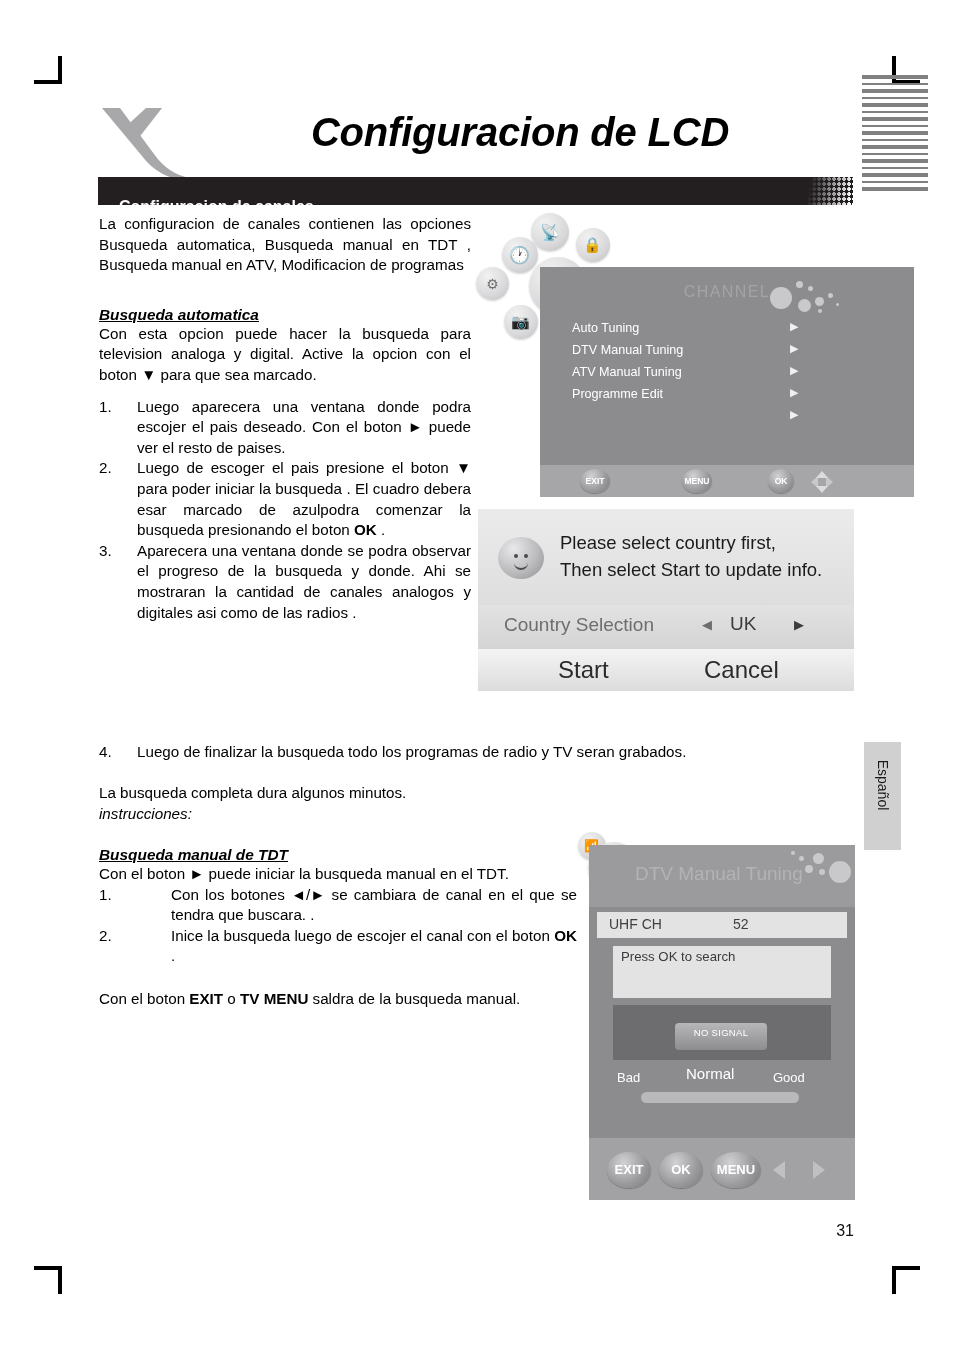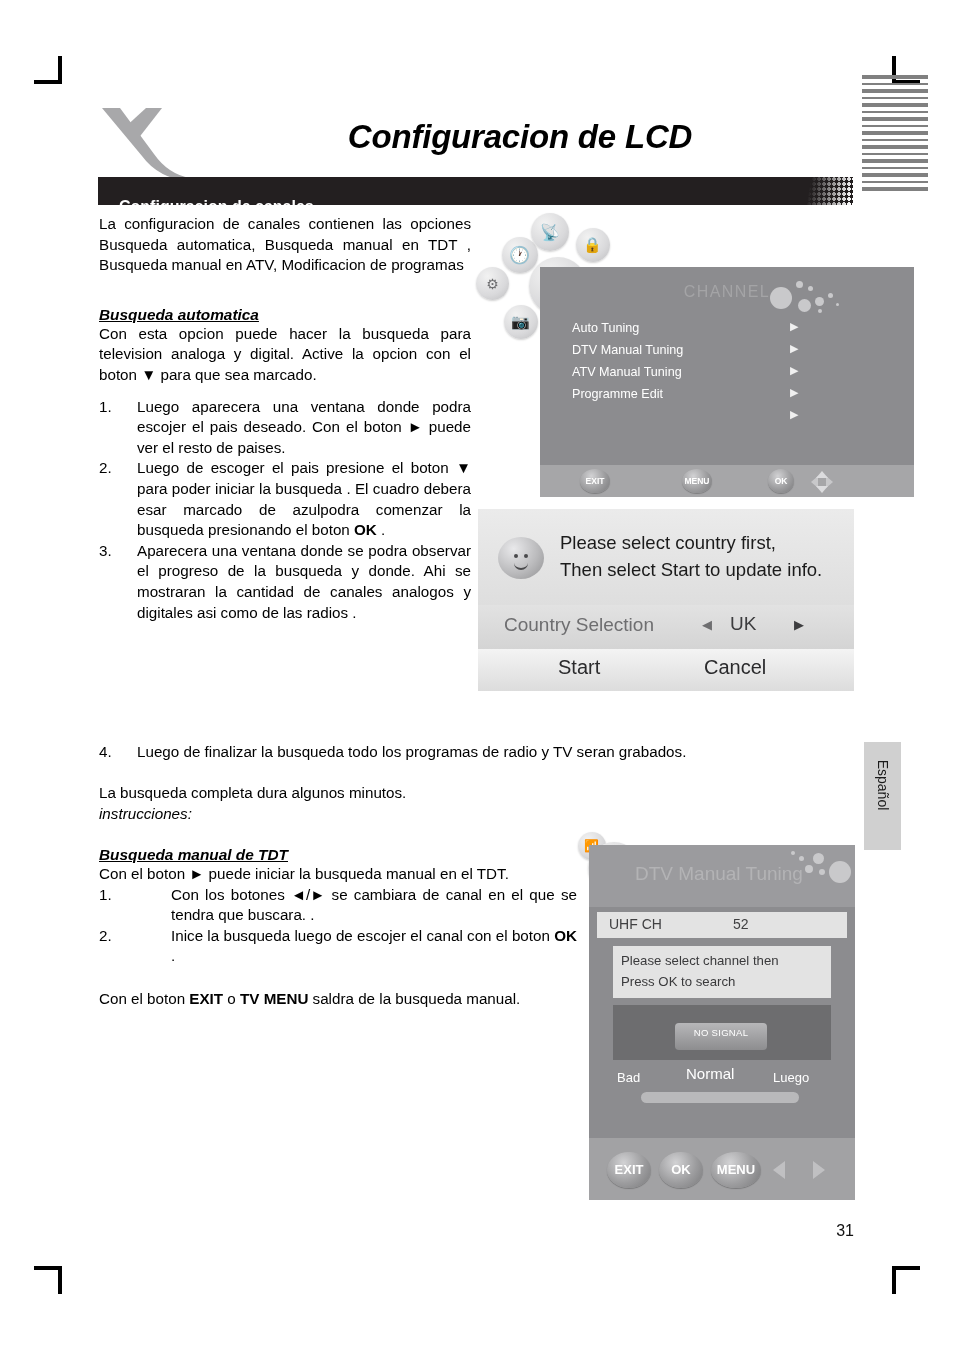--- a/index.html
+++ b/index.html
@@ -26,22 +26,22 @@
   #crop-tr .h{right:0;bottom:0;}
   #crop-tr .v{left:0;bottom:0;}
 
   
   #calib{position:absolute;left:862px;top:75px;width:66px;}
   #calib div{background:#808080;margin-bottom:4px;}
 
   
   #logo{position:absolute;left:98px;top:104px;width:96px;height:78px;}
   #page-title{
-    position:absolute;left:200px;top:118px;width:640px;
-    text-align:center;font-size:33px;font-weight:bold;font-style:italic;
+    position:absolute;left:200px;top:110px;width:640px;
+    text-align:center;font-size:40px;font-weight:bold;font-style:italic;
     letter-spacing:-0.2px;
   }
   #section-bar{
     position:absolute;left:98px;top:177px;width:755px;height:28px;
     background:#231f20;overflow:hidden;
   }
   #section-bar .lbl{
     position:absolute;left:7px;top:21px;color:#fff;font-size:16px;font-weight:bold;margin-left:14px;
   }
   #section-bar .halftone{
@@ -140,21 +140,21 @@
     background:linear-gradient(#e2e2e2,#d4d4d4);
   }
   #osd-country .rowsel .lab{position:absolute;left:26px;top:9px;font-size:19px;color:#6e6e70;}
   #osd-country .rowsel .lar{position:absolute;left:224px;top:12px;font-size:13px;color:#6e6e70;}
   #osd-country .rowsel .val{position:absolute;left:252px;top:8px;font-size:19px;color:#3d3d3f;}
   #osd-country .rowsel .rar{position:absolute;left:316px;top:12px;font-size:13px;color:#3d3d3f;}
   #osd-country .rowbtns{
     position:absolute;left:0;top:140px;width:100%;height:42px;
     background:linear-gradient(#f4f4f4,#dcdcdc);
   }
-  #osd-country .rowbtns .b{position:absolute;top:7px;font-size:20px;color:#2b2b2d;}
+  #osd-country .rowbtns .b{position:absolute;top:7px;font-size:24px;color:#2b2b2d;}
   #osd-country .rowbtns .b.start{left:80px;}
   #osd-country .rowbtns .b.cancel{left:226px;}
 
   
   #osd-dtv{left:589px;top:845px;width:266px;height:355px;background:#8c8c8f;}
   #osd-dtv .hdr{position:absolute;left:0;top:0;width:100%;height:62px;background:#9b9b9e;}
   #osd-dtv .hdr .t{
     position:absolute;left:46px;top:18px;font-size:19px;color:#b3b3b5;
   }
   #osd-dtv .chrow{
@@ -401,30 +401,29 @@
       <i style="left:14px;top:7px;width:5px;height:5px;"></i>
       <i style="left:6px;top:2px;width:4px;height:4px;"></i>
       <i style="left:34px;top:20px;width:6px;height:6px;"></i>
     </div>
   </div>
   <div class="chrow">
     <span class="a">UHF  CH</span>
     <span class="b">52</span>
   </div>
   <div class="infobox">
-    <div>Please select channel then</div>
     <div>Press OK to search</div>
   </div>
   <div class="screen">
     <div class="nosignal">NO SIGNAL</div>
   </div>
   <div class="qlabels">
     <span class="bad">Bad</span>
     <span class="norm">Normal</span>
-    <span class="good">Luego</span>
+    <span class="good">Good</span>
   </div>
   <div class="qbar"></div>
   <div class="footer">
     <div class="pillbtn" style="left:18px;top:14px;width:44px;height:36px;line-height:36px;font-size:13px;">EXIT</div>
     <div class="pillbtn" style="left:70px;top:14px;width:44px;height:36px;line-height:36px;font-size:13px;">OK</div>
     <div class="pillbtn" style="left:122px;top:14px;width:50px;height:36px;line-height:36px;font-size:13px;">MENU</div>
     <svg style="position:absolute;left:180px;top:20px;" width="62" height="24" viewBox="0 0 62 24">
       <polygon points="4,12 16,3 16,21" fill="#c0c0c2"></polygon>
       <polygon points="44,3 56,12 44,21" fill="#c0c0c2"></polygon>
     </svg>

